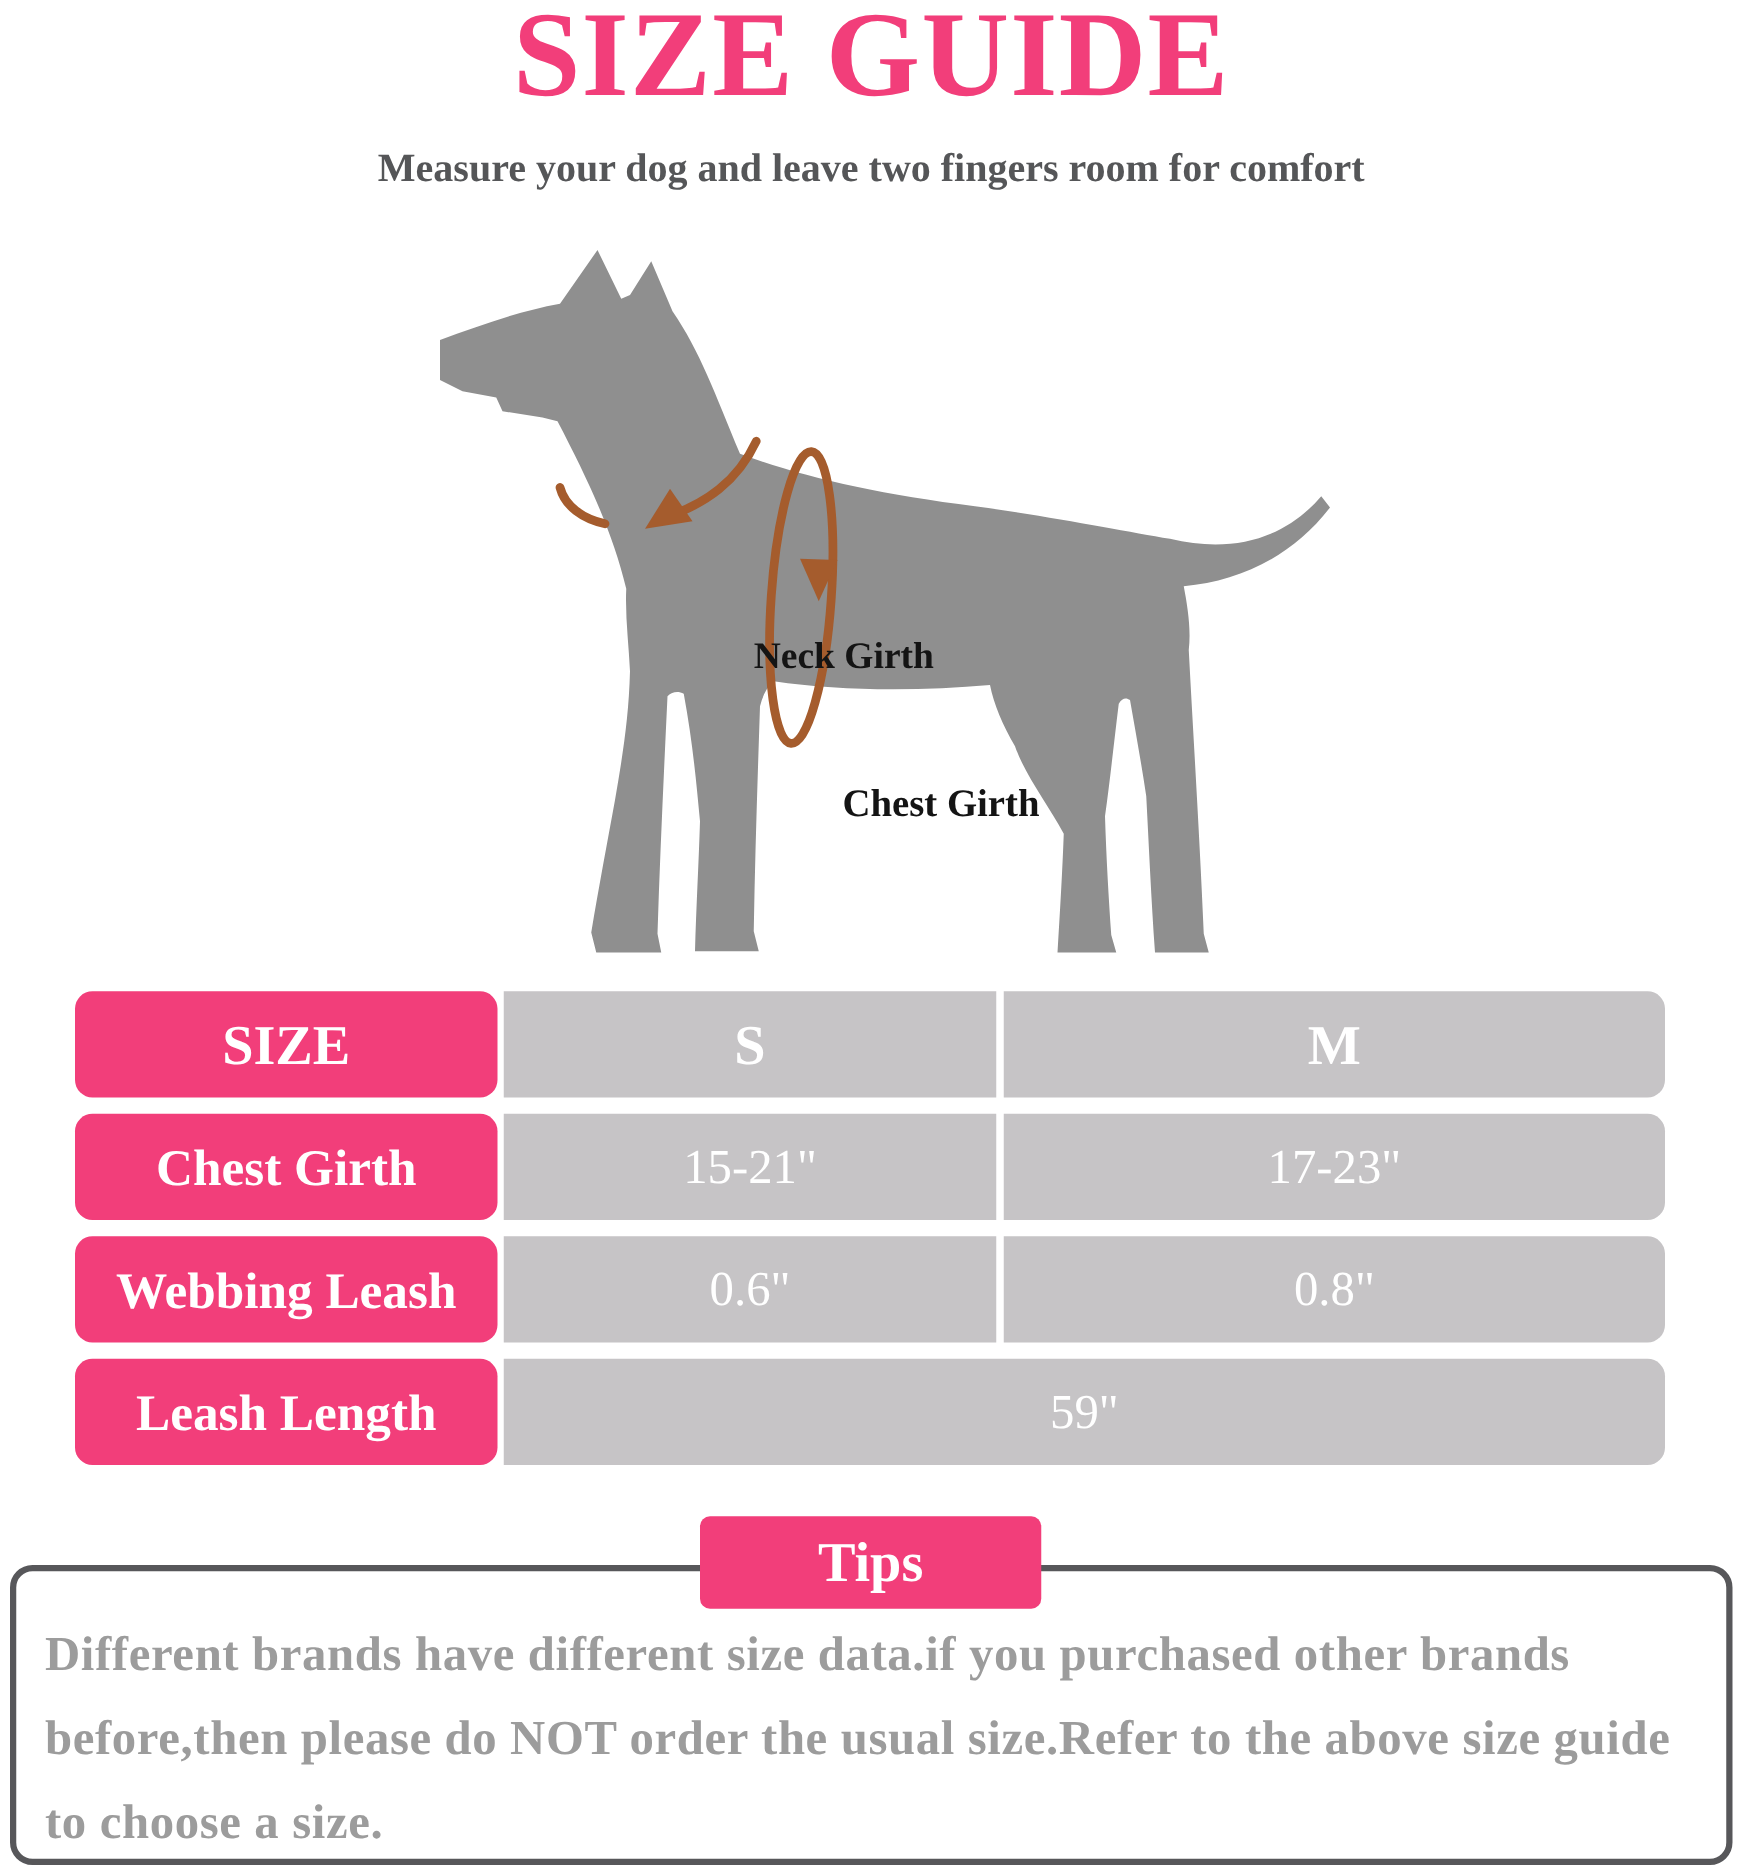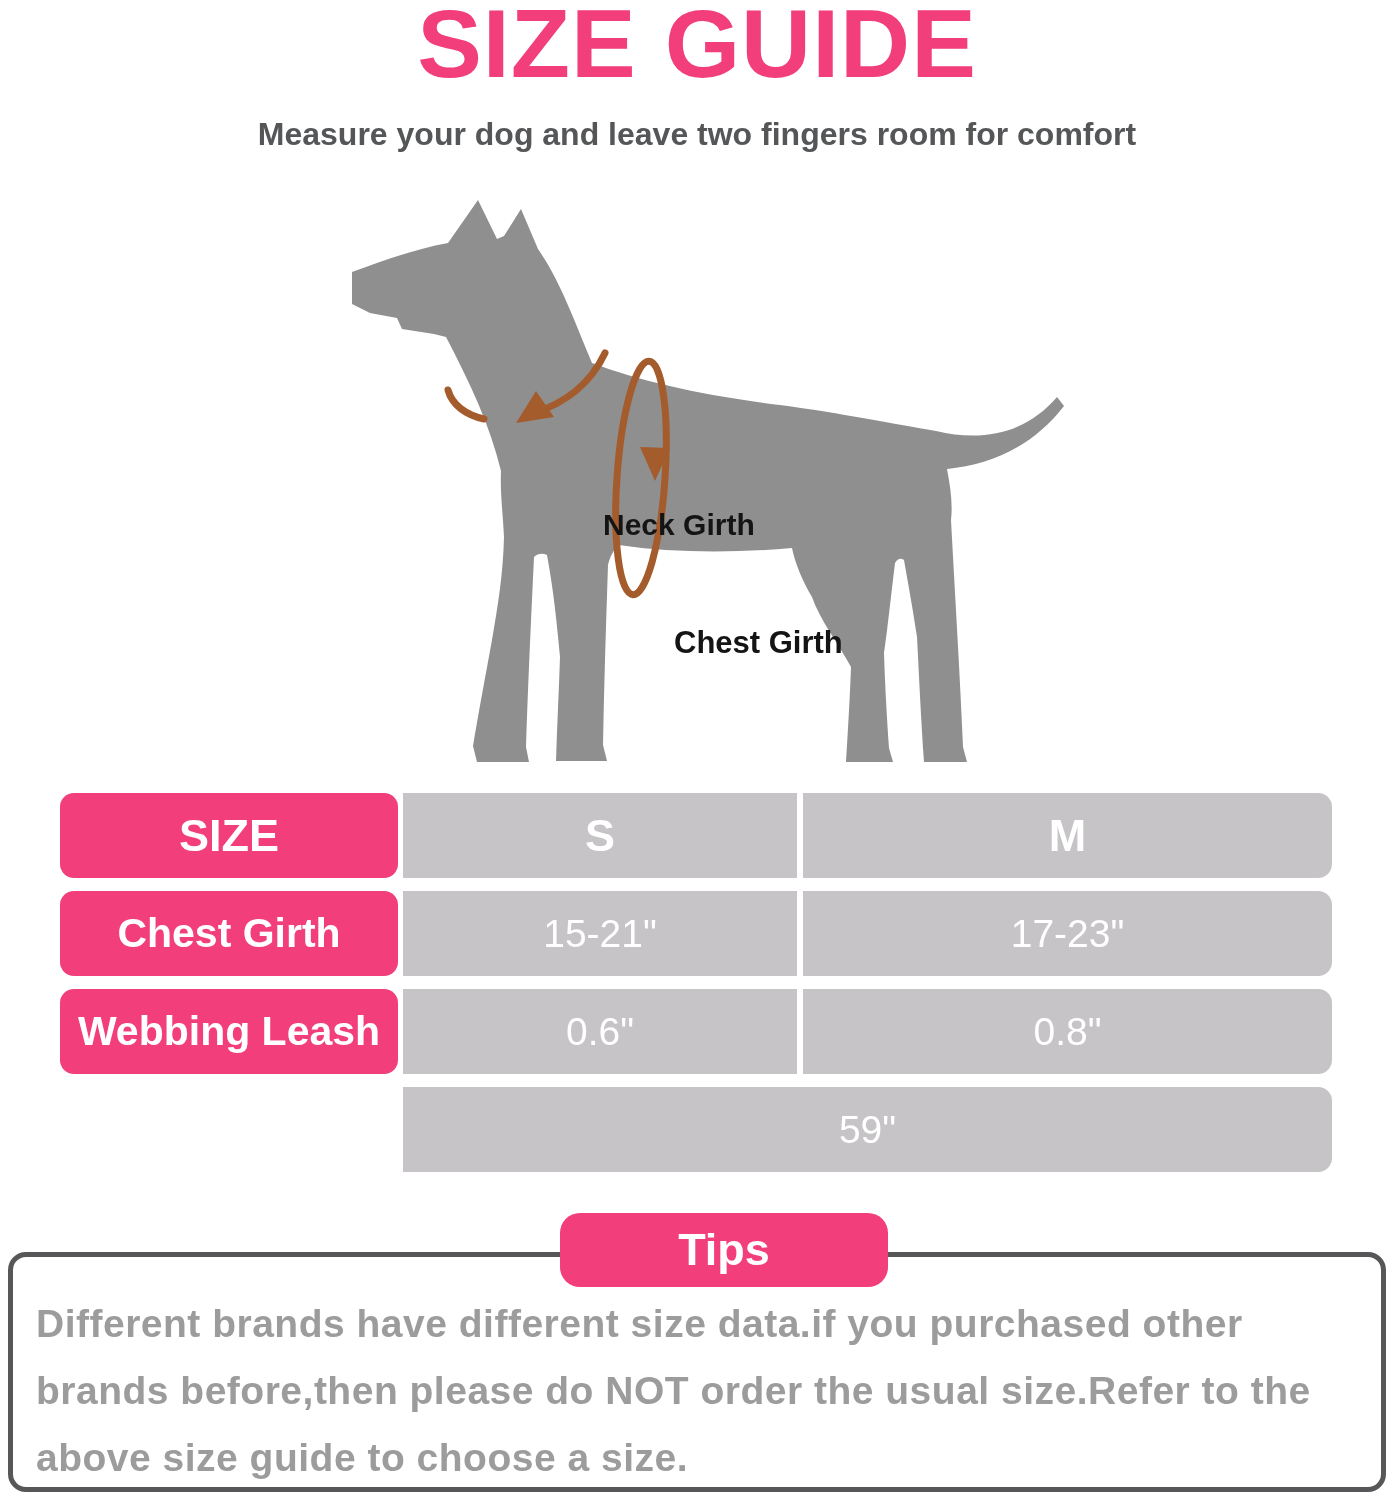--- a/index.html
+++ b/index.html
@@ -1,20 +1,20 @@
 <!DOCTYPE html>
 <html style="--accent-pink: #f23e7a; --cell-gray: #c6c4c6; --dog-gray: #8f8f8f; --arc-brown: #a55c2d;"><head>
 <meta charset="utf-8">
 <style>
   html,body{margin:0;padding:0;background:#fff;}
   .page{
     position:relative;
     width:1394px;height:1500px;
     background:#ffffff;
-    font-family:Liberation Sans, sans-serif;
+    font-family:Liberation Serif, serif;
     overflow:hidden;
   }
   .title{
     position:absolute;left:0;top:-12px;width:100%;
     text-align:center;
     font-size:97px;font-weight:800;letter-spacing:1px;
     color:var(--accent-pink,#f23e7a);
   }
   .subtitle{
     position:absolute;left:0;top:116px;width:100%;
@@ -56,23 +56,23 @@
   .cell-span{left:403px;width:929px;font-size:39px;font-weight:400;border-radius:0 14px 14px 0;}
   .cell-hdr{font-size:45px;font-weight:700;}
 
   .tips-box{
     position:absolute;left:8px;top:1252px;width:1378px;height:240px;
     box-sizing:border-box;
     border:5px solid #57575a;border-radius:18px;
     background:#ffffff;
   }
   .tips-badge{
-    position:absolute;left:560px;top:1213px;width:328px;height:74px;
+    position:absolute;left:560px;top:1213px;width:273px;height:74px;
     background:var(--accent-pink,#f23e7a);
-    border-radius:20px;
+    border-radius:8px;
     display:flex;align-items:center;justify-content:center;
     color:#fff;font-size:45px;font-weight:700;
     z-index:2;
   }
   .tips-text{
     position:absolute;left:36px;top:1290px;width:1330px;
     font-size:39px;line-height:67px;font-weight:600;
     color:#9c9c9c;
     letter-spacing:0.5px;
   }
@@ -151,20 +151,21 @@
       <div class="cell cell-gray cell-m">17-23"</div>
     </div>
 
     <div class="t-row t-row-3">
       <div class="cell cell-label">Webbing Leash</div>
       <div class="cell cell-gray cell-s">0.6"</div>
       <div class="cell cell-gray cell-m">0.8"</div>
     </div>
 
     <div class="t-row t-row-4">
+      <div class="cell cell-label">Leash Length</div>
       <div class="cell cell-gray cell-span">59"</div>
     </div>
 
   </div>
 
   <div class="tips-badge">Tips</div>
   <div class="tips-box"></div>
   <div class="tips-text">Different brands have different size data.if you purchased other brands before,then please do NOT order the usual size.Refer to the above size guide to choose a size.</div>
 
 </div>

